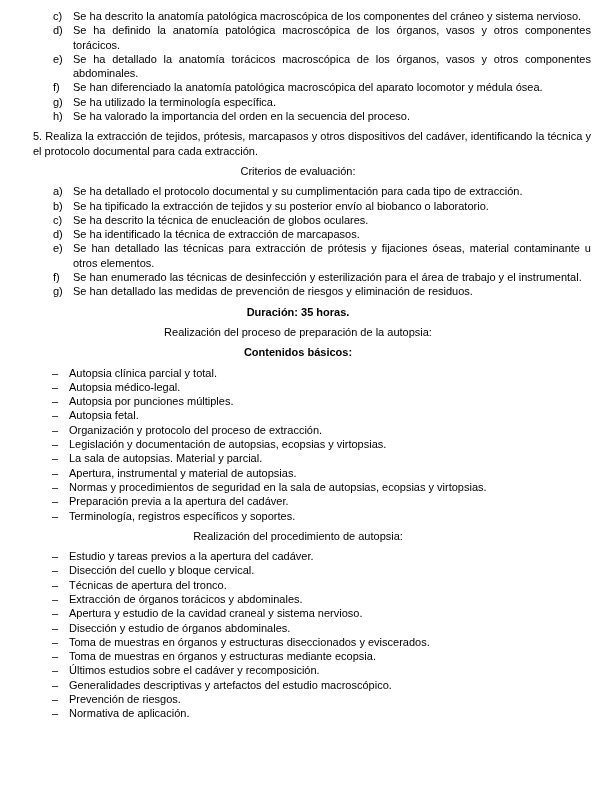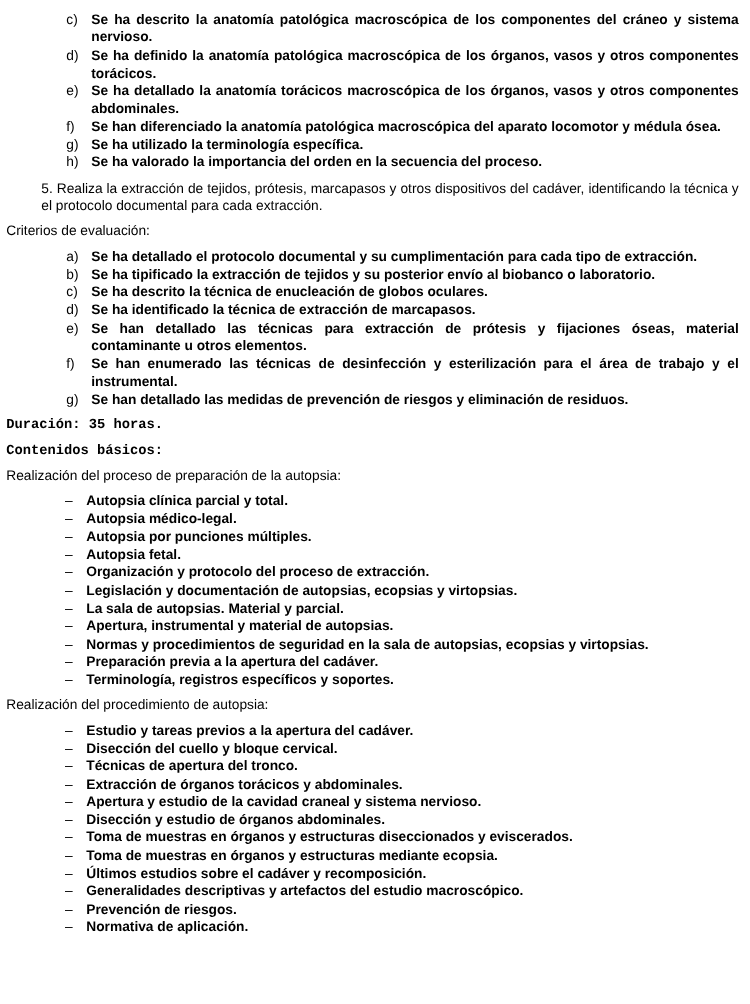--- a/index.html
+++ b/index.html
@@ -20,49 +20,48 @@
   .page {
     box-sizing: border-box;
     width: 600px;
     height: 803px;
     padding: 9px 9px 0 5px;
     background: #ffffff;
     overflow: hidden;
   }
   .block {
     margin: 0 0 6px 0;
+    text-align: center;
   }
   .para {
     text-align: justify;
     margin-left: 28px;
   }
   .heading-bold {
     font-weight: bold;
-    font-family: Liberation Mono, monospace;
   }
   .list {
     margin: 0 0 6px 0;
     padding: 0;
   }
   .list-item {
     display: flex;
     align-items: flex-start;
   }
   .list-letter .item-label {
     flex: 0 0 20px;
     margin-left: 48px;
   }
   .list-dash .item-label {
     flex: 0 0 17px;
     margin-left: 47px;
   }
   .item-text {
     flex: 1;
     text-align: justify;
-    font-weight: bold;
   }
 </style>
 </head>
 <body>
 
 <div class="page">
 
   <div class="list list-letter">
       <div class="list-item">
         <span class="item-label">c)</span>
@@ -120,24 +119,24 @@
         <div class="item-text">Se han enumerado las técnicas de desinfección y esterilización para el área de trabajo y el instrumental.</div>
       </div>
       <div class="list-item">
         <span class="item-label">g)</span>
         <div class="item-text">Se han detallado las medidas de prevención de riesgos y eliminación de residuos.</div>
       </div>
     </div>
 
   <div class="block heading-bold">Duración: 35 horas.</div>
 
+  <div class="block">Realización del proceso de preparación de la autopsia:</div>
+
   <div class="block heading-bold">Contenidos básicos:</div>
 
-  <div class="block">Realización del proceso de preparación de la autopsia:</div>
-
   <div class="list list-dash">
       <div class="list-item">
         <span class="item-label">–</span>
         <div class="item-text">Autopsia clínica parcial y total.</div>
       </div>
       <div class="list-item">
         <span class="item-label">–</span>
         <div class="item-text">Autopsia médico-legal.</div>
       </div>
       <div class="list-item">

